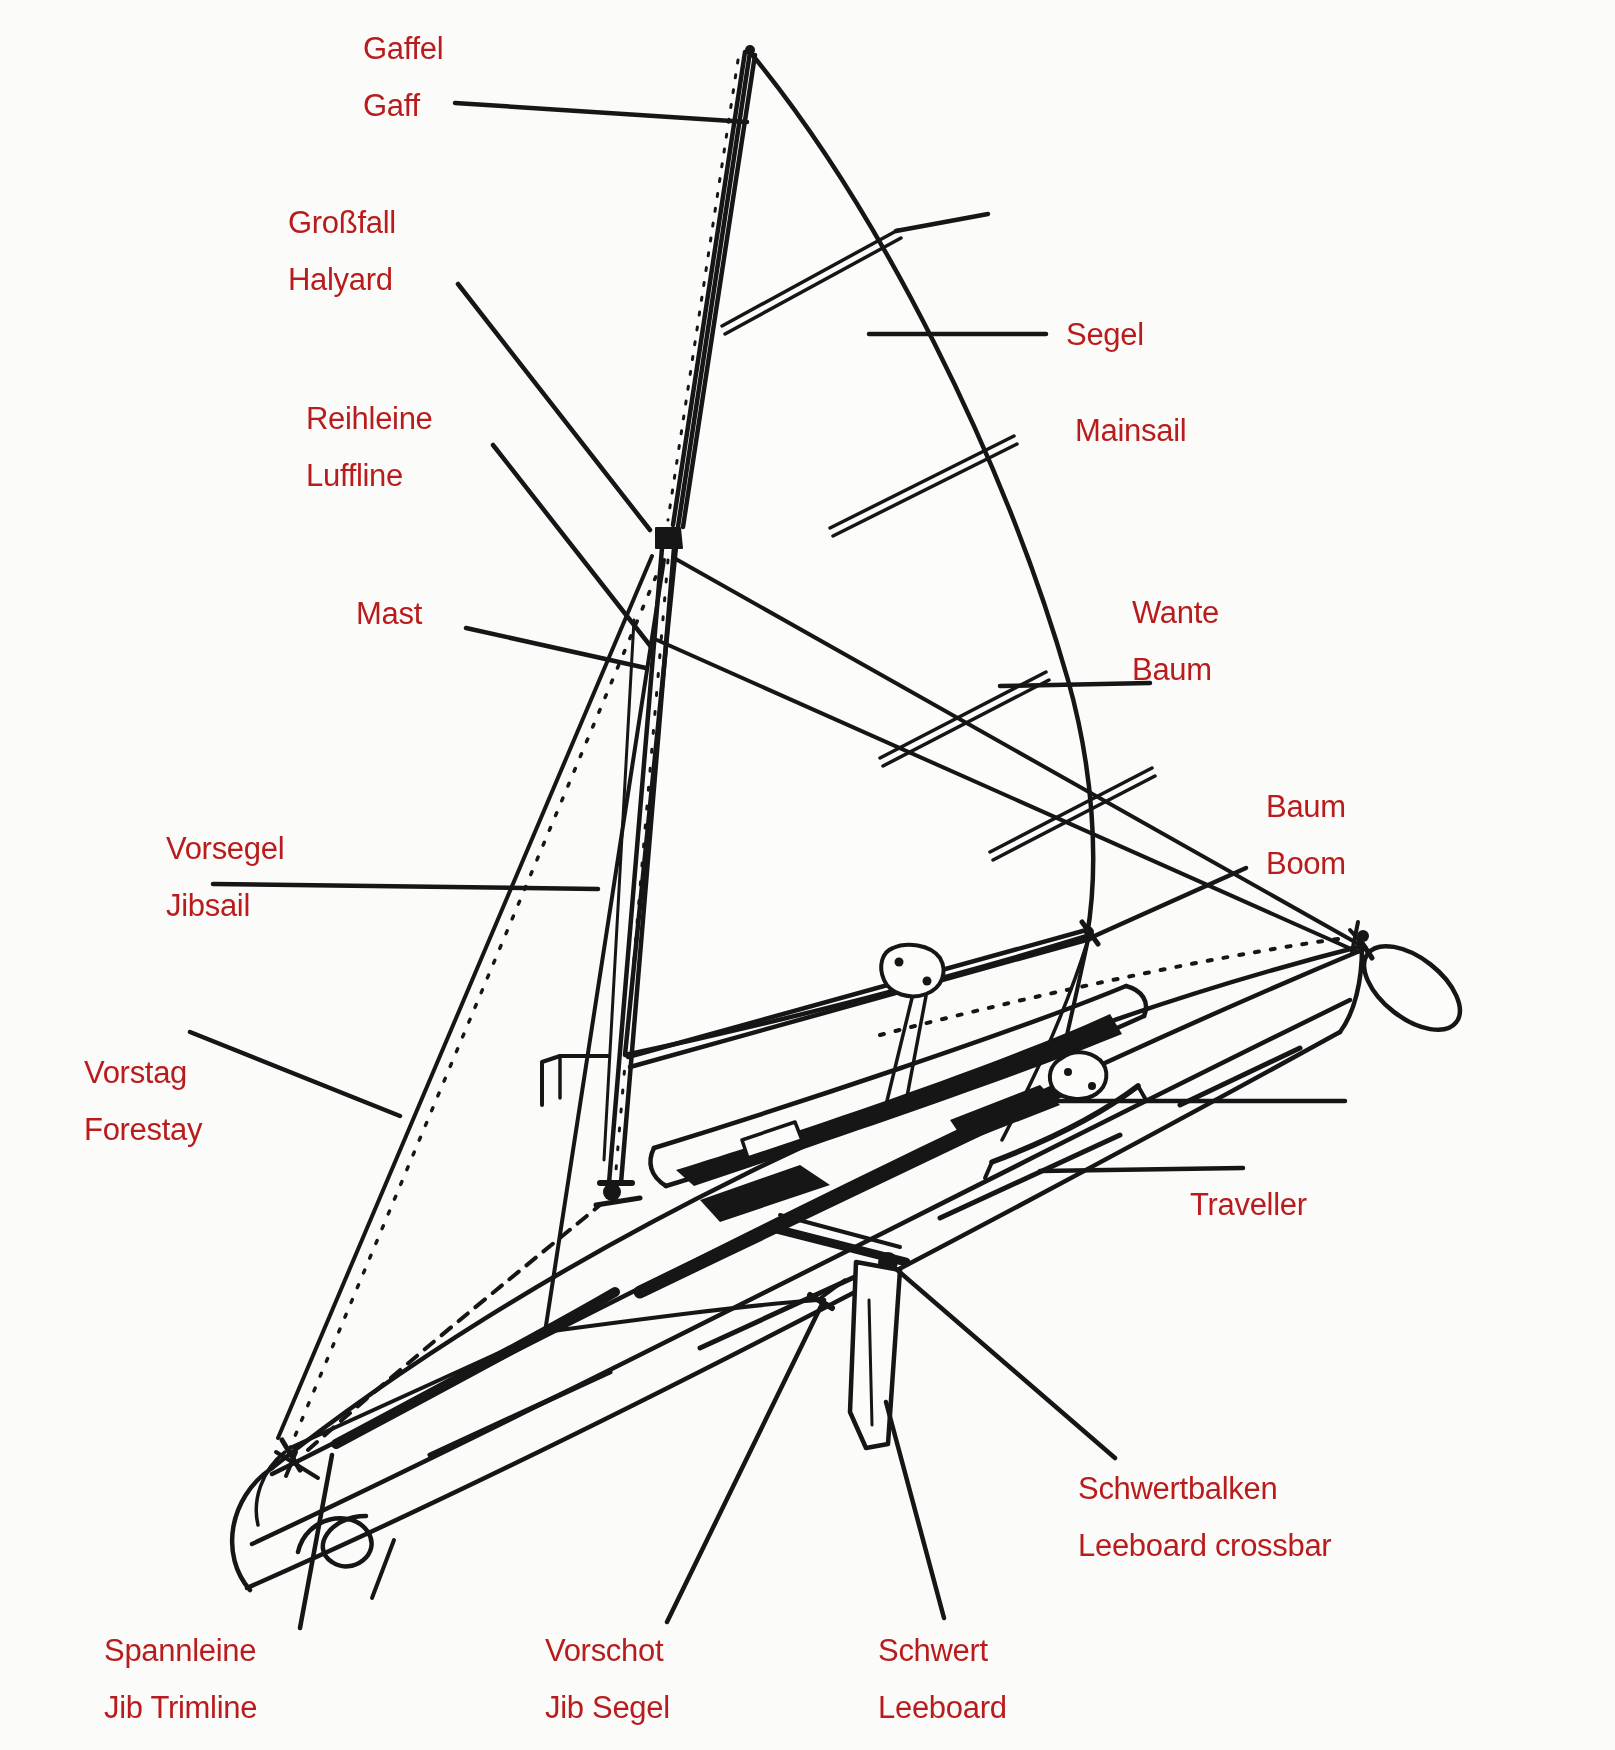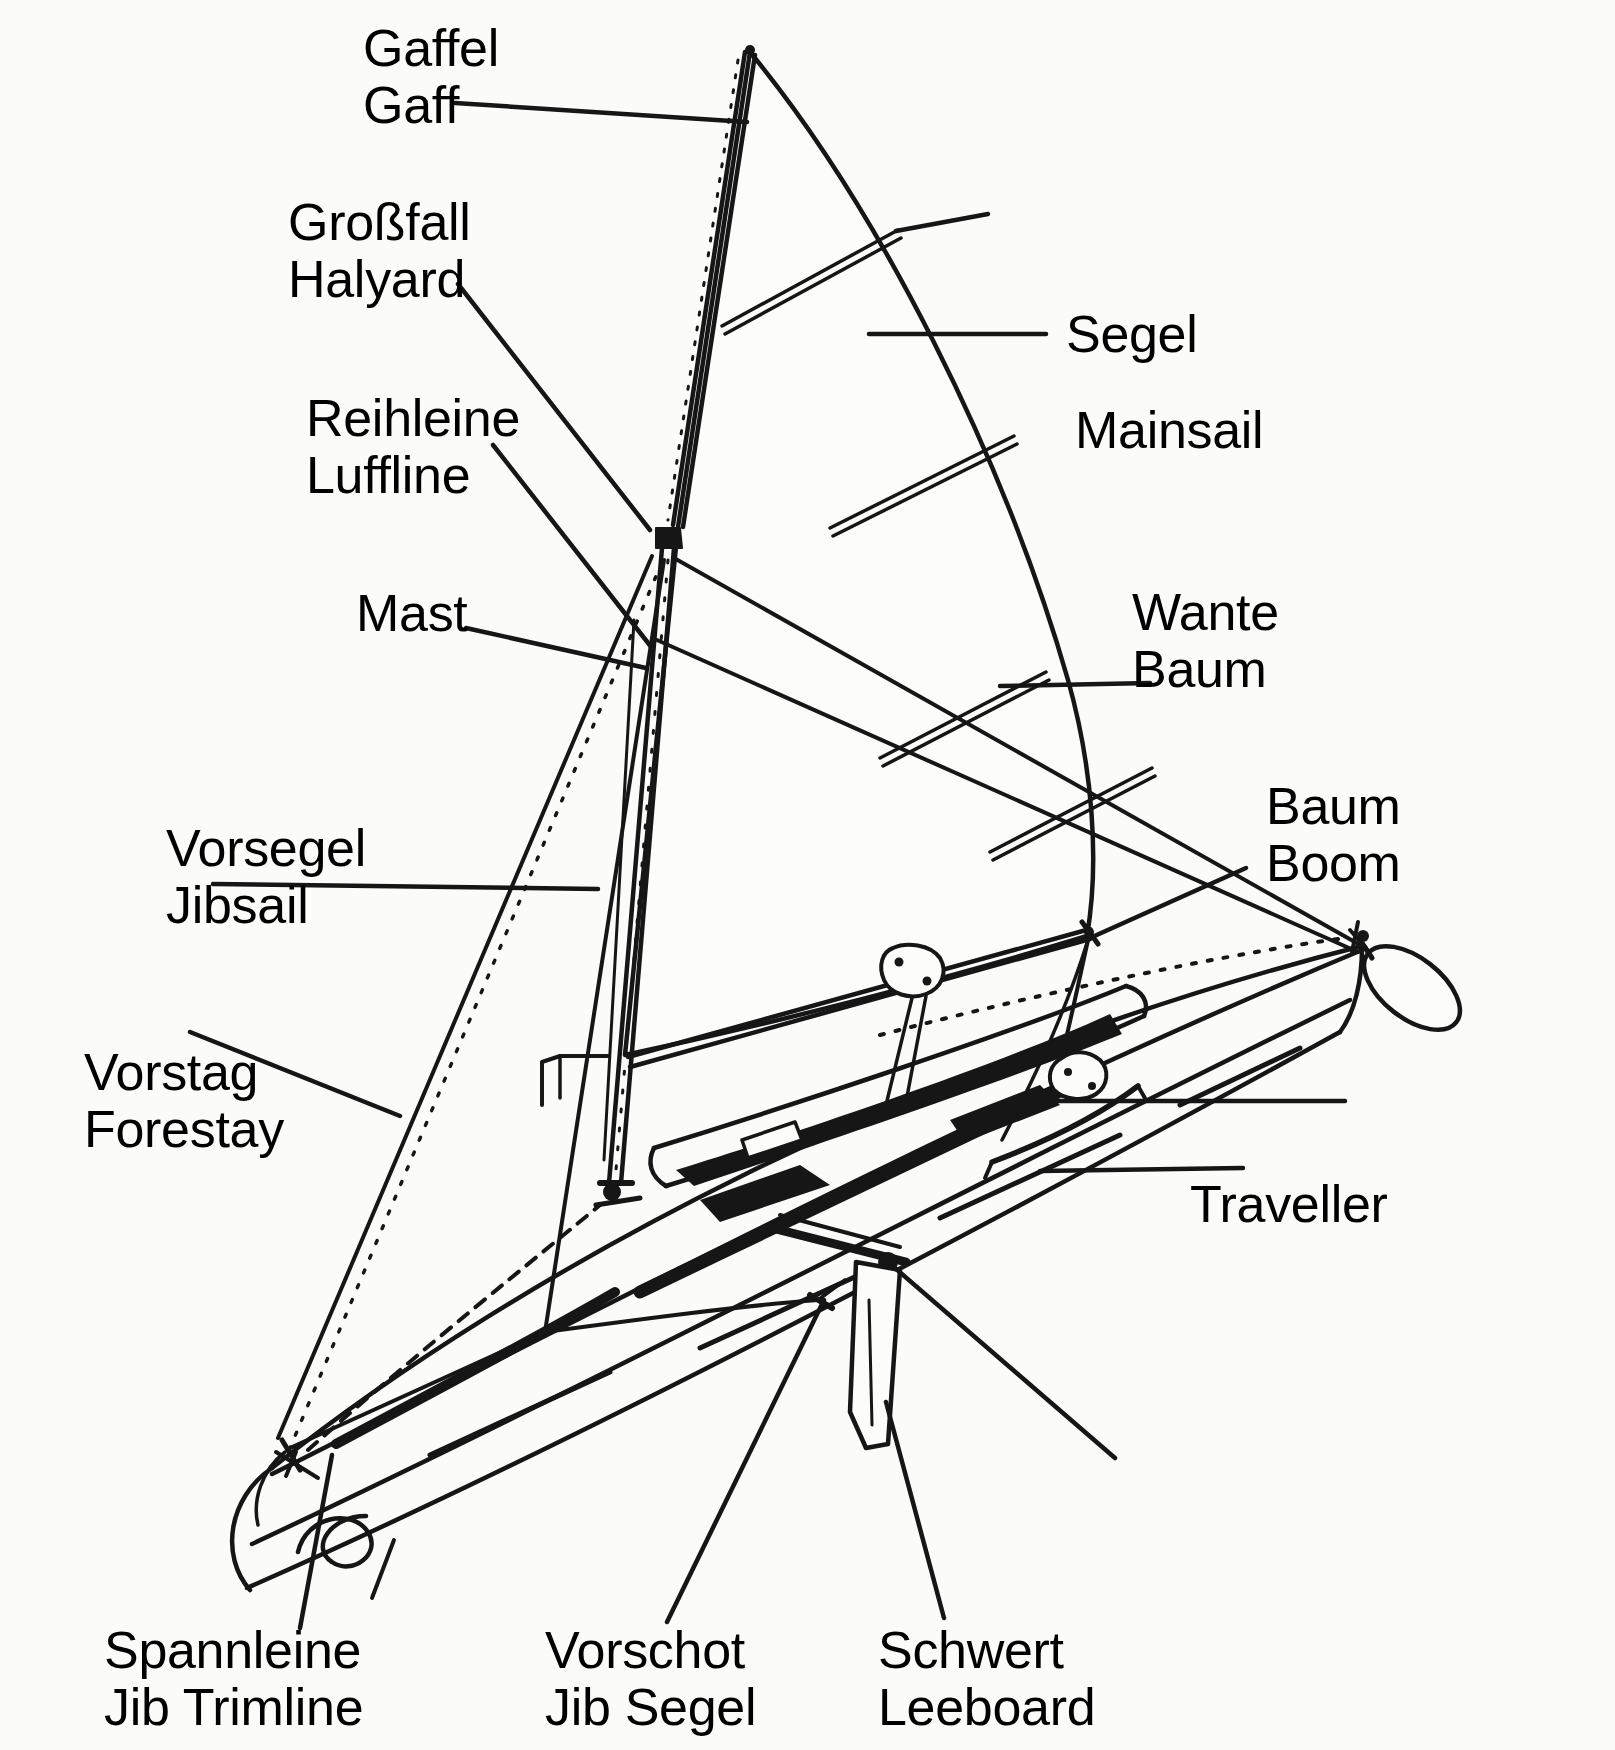--- a/index.html
+++ b/index.html
@@ -6,22 +6,22 @@
   .page{
     position:relative;
     width:1615px;height:1750px;
     background:#fbfbfa;
     overflow:hidden;
     font-family:"Liberation Sans", sans-serif;
   }
   .diagram-svg{position:absolute;left:0;top:0;}
   .label{
     position:absolute;
-    color:#000000;
-    font-size:52px;
+    color:#b91c1c;
+    font-size:31px;
     line-height:57px;
     letter-spacing:-0.3px;
     white-space:nowrap;
   }
   .label .l1,.label .l2{display:block;}
   .label .l2:empty{display:none;}
   .indent2 .l2{padding-left:9px;margin-top:39px;}
   svg path, svg line, svg circle, svg ellipse{vector-effect:none;}
 </style>
 </head>
@@ -214,20 +214,24 @@
     <span class="l2">Baum</span>
   </div>
   <div class="label" style="left:1266px;top:778px">
     <span class="l1">Baum</span>
     <span class="l2">Boom</span>
   </div>
   <div class="label" style="left:1190px;top:1176px">
     <span class="l1">Traveller</span>
 
   </div>
+  <div class="label" style="left:1078px;top:1460px">
+    <span class="l1">Schwertbalken</span>
+    <span class="l2">Leeboard crossbar</span>
+  </div>
   <div class="label" style="left:104px;top:1622px">
     <span class="l1">Spannleine</span>
     <span class="l2">Jib Trimline</span>
   </div>
   <div class="label" style="left:545px;top:1622px">
     <span class="l1">Vorschot</span>
     <span class="l2">Jib Segel</span>
   </div>
   <div class="label" style="left:878px;top:1622px">
     <span class="l1">Schwert</span>

